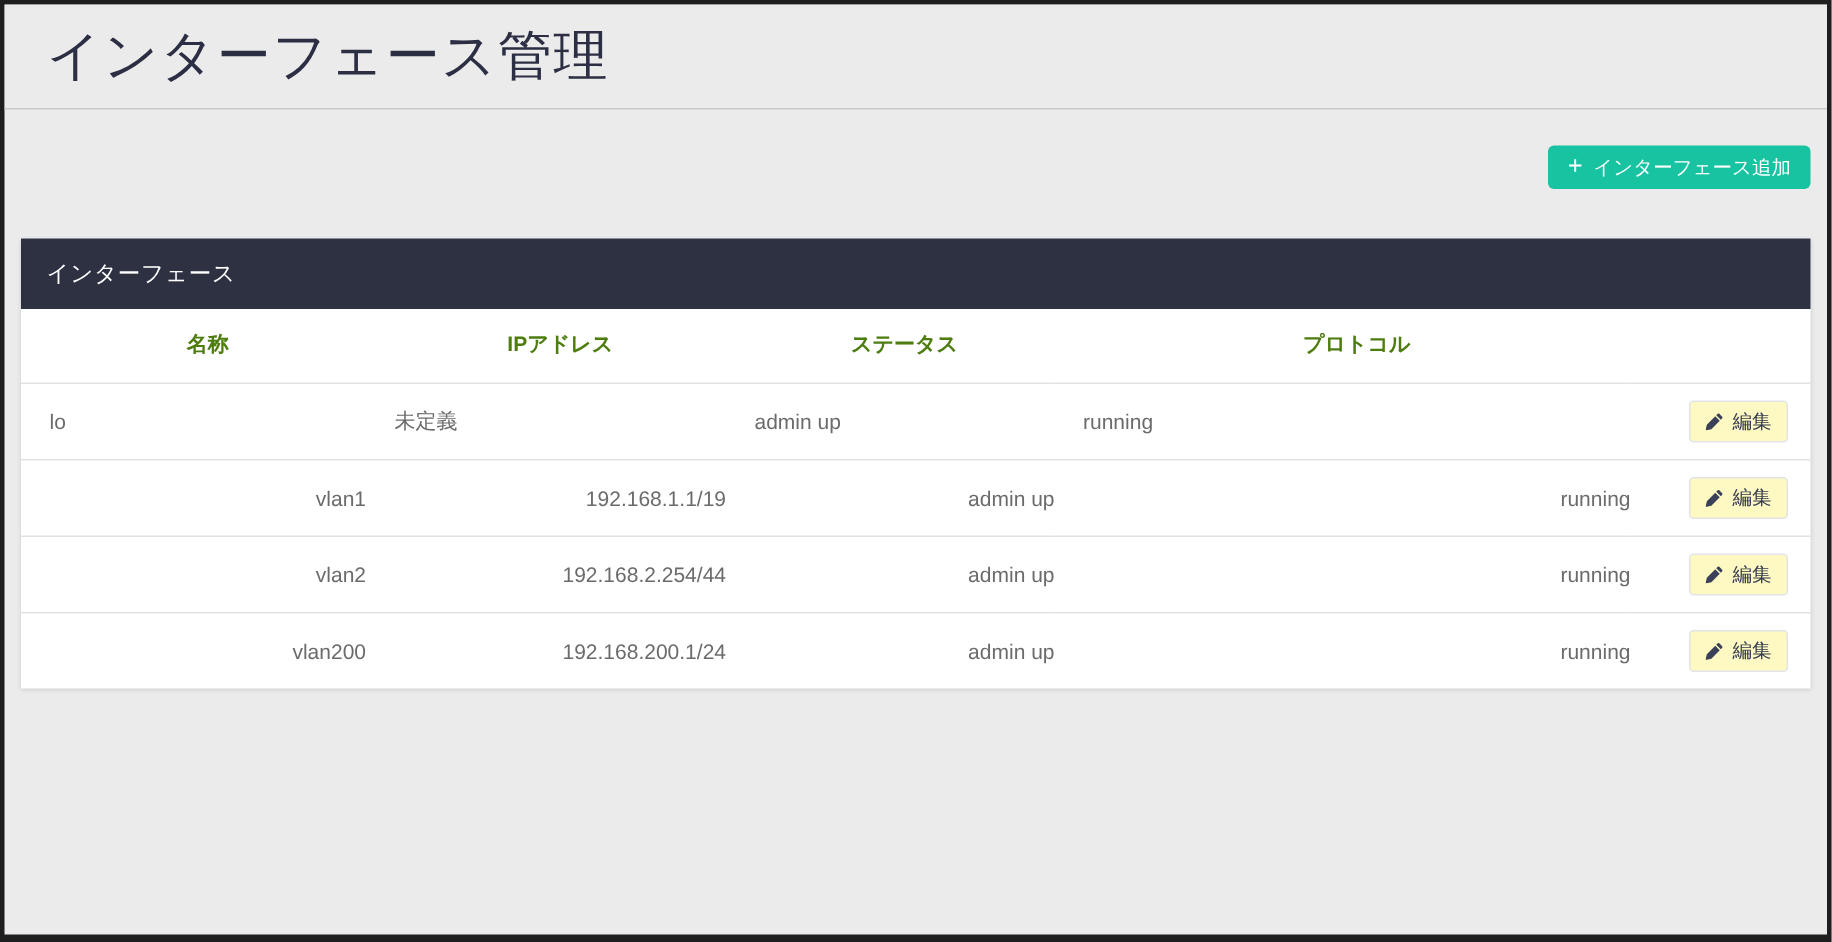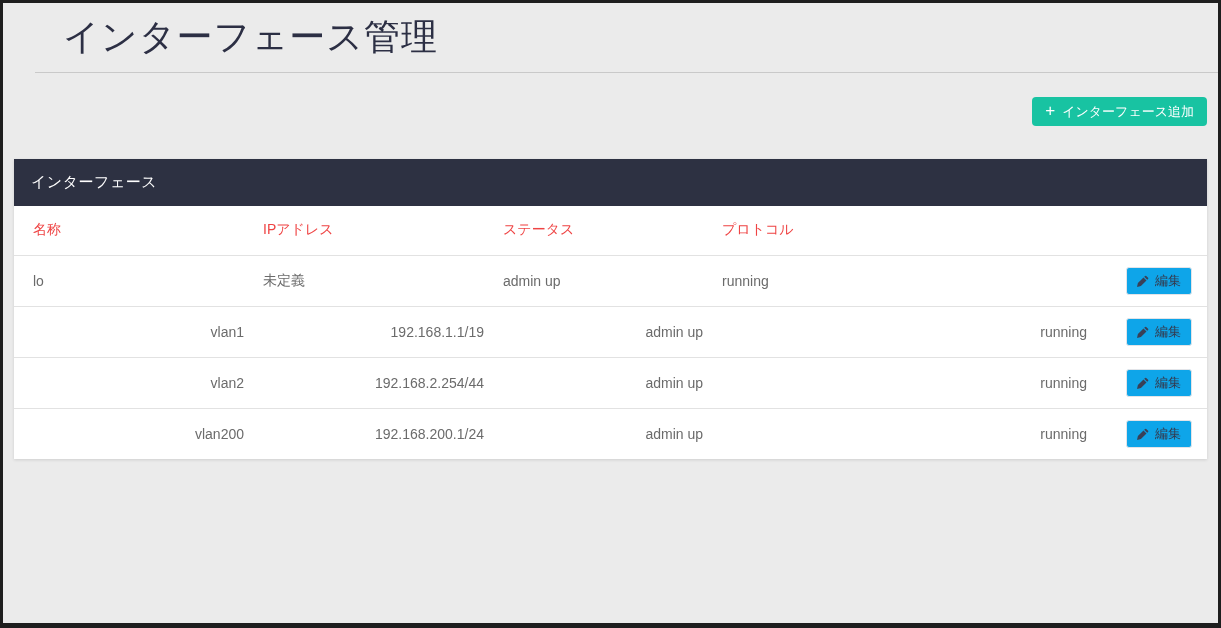--- a/index.html
+++ b/index.html
@@ -17,21 +17,20 @@
     overflow: hidden;
   }
   
   .page-header {
     height: 70px;
     background: #ebebeb;
     border-bottom: 1px solid #c9c9c9;
     display: flex;
     align-items: center;
     padding-left: 28px;
-    margin-left: 32px;
   }
   .page-title {
     font-size: 36px;
     font-weight: 400;
     color: #2c2f44;
     letter-spacing: 1px;
   }
   
   .content { padding: 0 11px; }
   .toolbar {
@@ -82,45 +81,45 @@
     border-collapse: collapse;
     table-layout: fixed;
   }
   col.c-name     { width: 230px; }
   col.c-ip       { width: 240px; }
   col.c-status   { width: 219px; }
   col.c-protocol { width: auto;  }
   col.c-action   { width: 120px; }
   th {
     height: 49px;
-    text-align: left;
-    font-weight: 400;
+    text-align: center;
+    font-weight: 700;
     font-size: 14px;
-    color: #ef4444;
+    color: #4d7c0f;
     padding: 0 0 0 19px;
     border-bottom: 1px solid #e2e2e2;
   }
   td {
     height: 51px;
     font-size: 14px;
     color: #6b6b6b;
     padding: 0 0 0 19px;
   }
   tbody tr + tr td { border-top: 1px solid #e2e2e2; text-align: right; }
   td.action {
     padding: 0 15px 0 0;
     text-align: right;
   }
   .edit-btn {
     display: inline-flex;
     align-items: center;
     gap: 6px;
     height: 28px;
     padding: 0 10px;
-    background: #0ea5e9;
+    background: #fef9c3;
     border: 1px solid #e2e4e8;
     border-radius: 3px;
     font-size: 13px;
     font-family: inherit;
     color: #343a4e;
     cursor: pointer;
   }
   .pencil-icon { display: inline-flex; }
   .pencil-icon svg { display: block; }
 </style>

